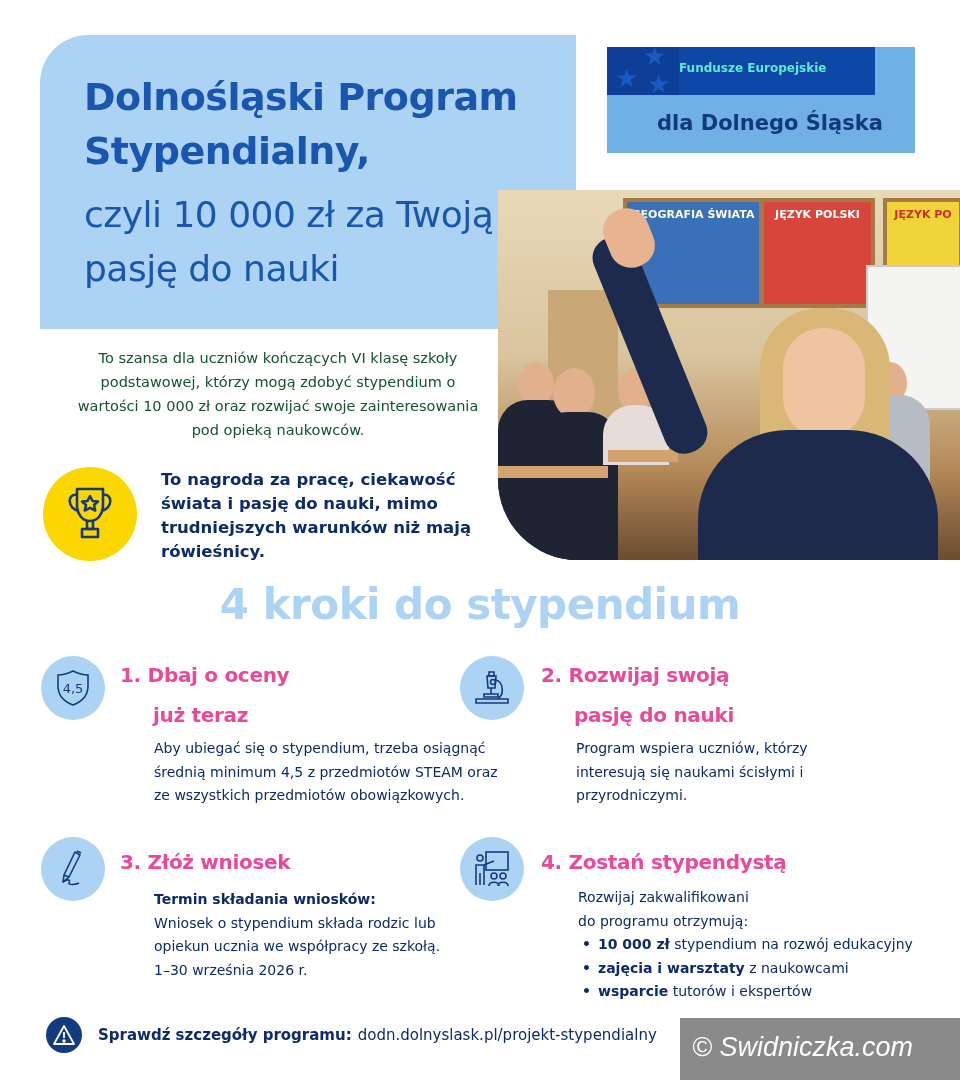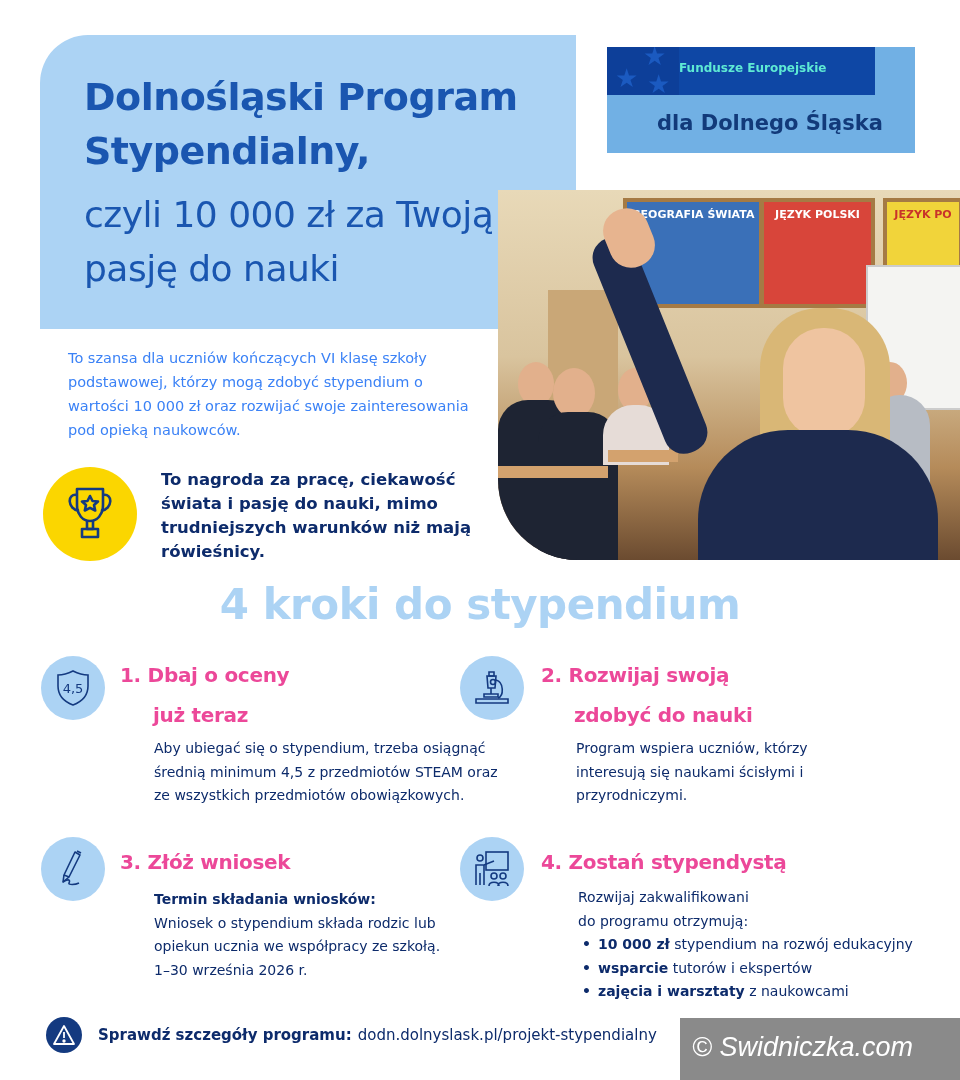--- a/index.html
+++ b/index.html
@@ -43,21 +43,21 @@
   .photo .girl-arm { position:absolute; left:130px; top:40px; width:44px; height:230px; background:#1d2a4e; transform:rotate(-22deg); border-radius:20px; }
   .photo .girl-hand { position:absolute; left:108px; top:18px; width:46px; height:60px; background:#e7b48f; border-radius:22px; transform:rotate(-22deg); }
   .photo .girl-hair { position:absolute; left:262px; top:118px; width:130px; height:175px; background:#d9b776; border-radius:60px 60px 30px 30px; }
   .photo .girl-face { position:absolute; left:285px; top:138px; width:82px; height:110px; background:#efc4a0; border-radius:40px; }
   .photo .kid { position:absolute; border-radius:50%; background:#e2b08c; }
   .photo .kid-body { position:absolute; background:#1e2433; border-radius:30px 30px 0 0; }
   .photo .desk { position:absolute; height:12px; background:#d3a26e; }
 
   .intro {
     position:absolute; left:68px; top:346px; width:420px;
-    font-size:14.5px; line-height:24px; color:#3b82f6;
+    font-size:14.5px; line-height:24px; color:#14532d;text-align:center;
   }
 
   .trophy-circle { position:absolute; left:43px; top:467px; width:94px; height:94px; border-radius:50%; background:#fbd600; }
   .trophy-circle svg { position:absolute; left:22px; top:18px; }
   .highlight {
     position:absolute; left:161px; top:468px; width:320px;
     font-weight:bold; font-size:16.5px; line-height:24px; color:#0d2b6b;
   }
 
   .section-title {
@@ -168,21 +168,21 @@
     <path d="M15 8 H24 L23 20 H16 Z"></path>
     <circle cx="21" cy="14" r="2.5"></circle>
     <path d="M24 12 C32 14 32 28 26 30"></path>
     <path d="M19 20 V26"></path>
     <path d="M12 26 H26 V29 H12 Z"></path>
     <path d="M4 31 H36 V35 H4 Z"></path>
   </svg>
 </div>
 <div class="step-title" style="left:541px;top:655px;">
   <span>2. Rozwijaj swoją</span>
-  <span class="indent">zdobyć do nauki</span>
+  <span class="indent">pasję do nauki</span>
 </div>
 <p class="step-body" style="left:576px;top:737px;width:260px;">Program wspiera uczniów, którzy interesują się naukami ścisłymi i przyrodniczymi.</p>
 
 <div class="step-icon" style="left:41px;top:837px;">
   <svg width="40" height="40" viewBox="0 0 40 40" fill="none" stroke="#143a80" stroke-width="1.6" stroke-linejoin="round">
     <path d="M22 3 L27 6 L16 28 L11 26 Z"></path>
     <path d="M11 26 L10 33 L16 28"></path>
     <path d="M24 2 L28 4"></path>
     <path d="M10 33 C14 30 18 30 16 34 C15 36 22 36 26 34"></path>
   </svg>
@@ -207,22 +207,22 @@
   </svg>
 </div>
 <div class="step-title" style="left:541px;top:842px;">
   <span>4. Zostań stypendystą</span>
 </div>
 <div class="step-body" style="left:578px;top:886px;width:370px;">
   <p>Rozwijaj zakwalifikowani</p>
   <p>do programu otrzymują:</p>
   <ul>
     <li><b>10 000 zł</b><span> stypendium na rozwój edukacyjny</span></li>
+    <li><b>zajęcia i warsztaty</b><span> z naukowcami</span></li>
     <li><b>wsparcie</b><span> tutorów i ekspertów</span></li>
-    <li><b>zajęcia i warsztaty</b><span> z naukowcami</span></li>
   </ul>
 </div>
 
 <div class="footer">
   <div class="warn-circle">
     <svg width="22" height="22" viewBox="0 0 22 22" fill="none" stroke="#ffffff" stroke-width="1.8" stroke-linejoin="round">
       <path d="M11 2 L21 20 H1 Z"></path>
       <path d="M11 8 V14"></path>
       <circle cx="11" cy="17" r="0.8" fill="#ffffff"></circle>
     </svg>

